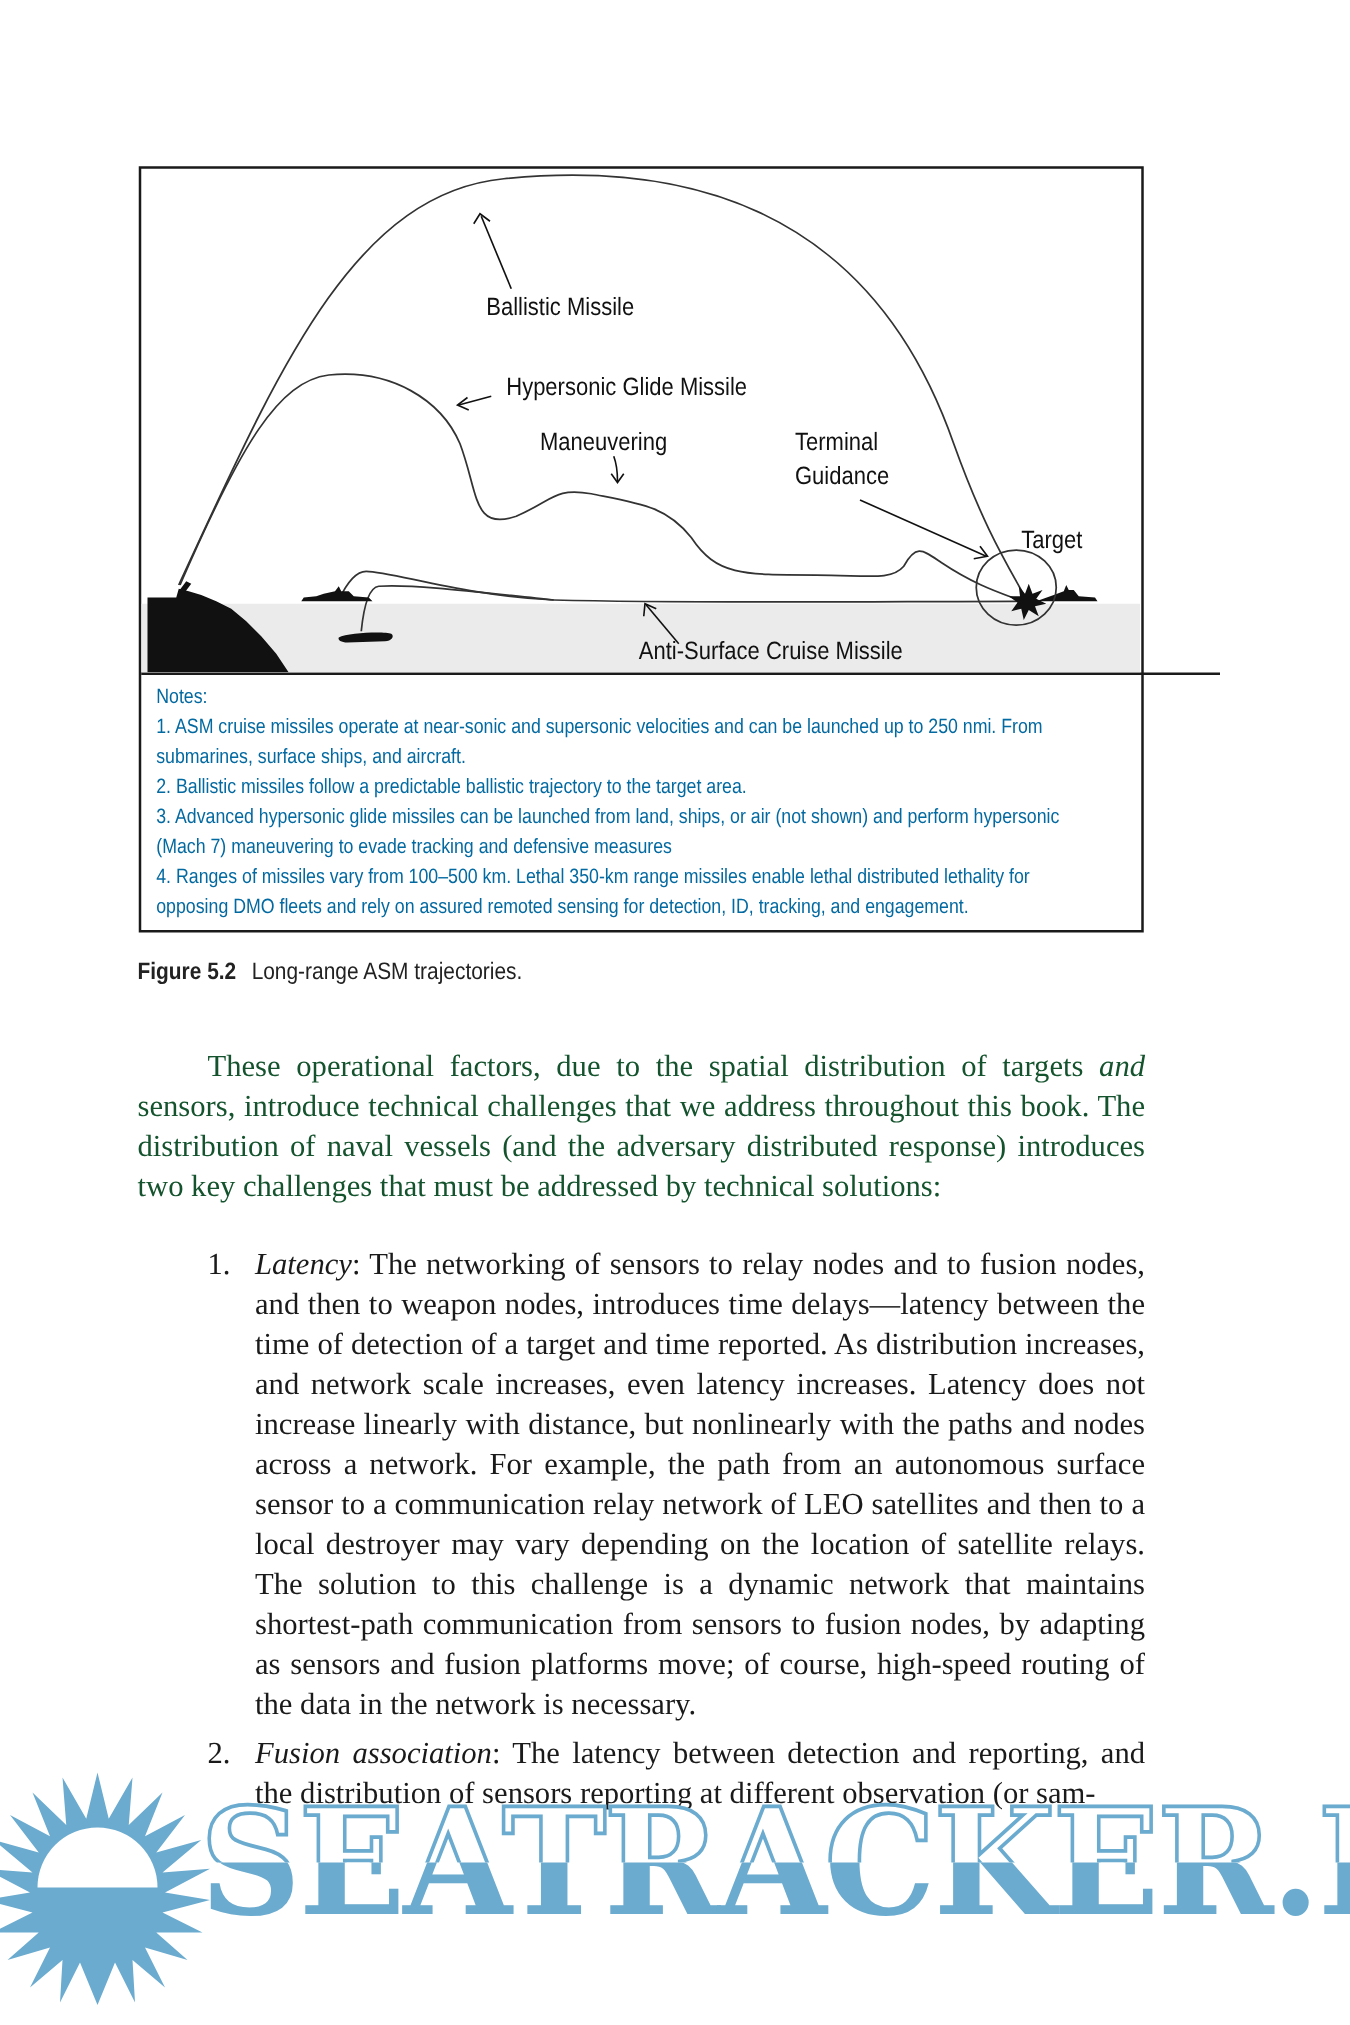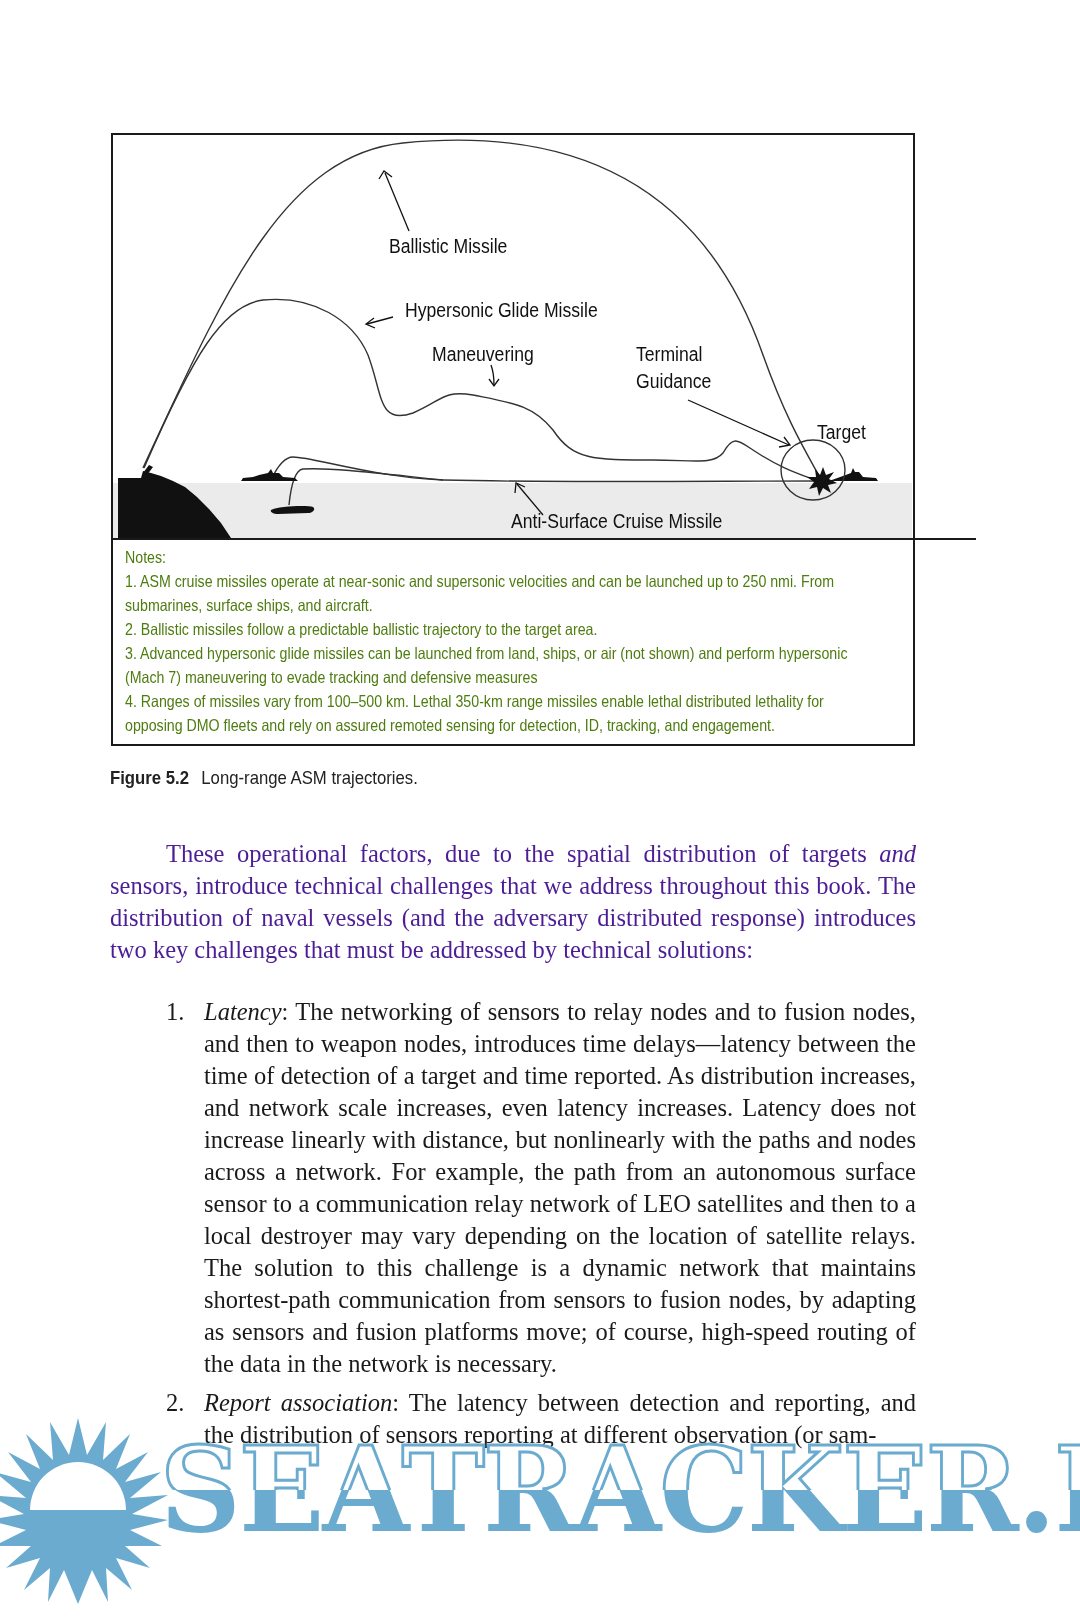--- a/index.html
+++ b/index.html
@@ -10,29 +10,29 @@
     .run-head { position: absolute; left: 112px; top: 66px; width: 805px; height: 32px; border-bottom: 1.5px solid #777; font-family: "Liberation Sans", sans-serif; font-stretch: condensed; }
     .run-head .pno { position: absolute; left: 0; top: 2px; font-size: 20px; transform: scaleX(0.86); transform-origin: left; }
     .run-head .rtitle { position: absolute; left: 146px; top: 2px; font-size: 21px; transform: scaleX(0.86); transform-origin: left; white-space: nowrap; }
 
     
     .figure { position: absolute; left: 111px; top: 133px; width: 804px; height: 613px; border: 2.5px solid #1a1a1a; box-sizing: border-box; background: #fff; }
     .fig-art { position: absolute; left: 0; top: 0; width: 863px; height: 403px; border-bottom: 2.5px solid #1a1a1a; overflow: hidden; }
     .fig-art svg { position: absolute; left: 0; top: 0; }
     .lbl { position: absolute; font-family: "Liberation Sans", sans-serif; font-size: 20px; color: #111; white-space: nowrap; transform: scaleX(0.88); transform-origin: left; line-height: 26px; }
 
-    .notes { position: absolute; left: 12px; top: 410px; width: 785px; font-family: "Liberation Sans", sans-serif; font-size: 16.5px; line-height: 24px; color: #4d7c0f; }
+    .notes { position: absolute; left: 12px; top: 410px; width: 785px; font-family: "Liberation Sans", sans-serif; font-size: 16.5px; line-height: 24px; color: #0369a1; }
     .notes .nl { white-space: nowrap; transform: scaleX(0.86); transform-origin: left; display: block; }
 
     
     .caption { position: absolute; left: 110px; top: 767px; font-family: "Liberation Sans", sans-serif; font-size: 19px; color: #222; white-space: nowrap; transform: scaleX(0.88); transform-origin: left; }
     .caption .fnum { font-weight: bold; margin-right: 14px; }
 
     
-    .body { position: absolute; left: 110px; width: 806px; font-family: "Liberation Serif", serif; font-size: 24.5px; line-height: 32px; color: #4c1d95; text-align: justify; }
+    .body { position: absolute; left: 110px; width: 806px; font-family: "Liberation Serif", serif; font-size: 24.5px; line-height: 32px; color: #14532d; text-align: justify; }
     .para1 { top: 838px; }
     .para1 .indent { display: inline-block; width: 56px; }
     .list { position: absolute; left: 166px; width: 750px; font-family: "Liberation Serif", serif; font-size: 24.5px; line-height: 32px; color: #1a1a1a; }
     .li { position: relative; padding-left: 38px; text-align: justify; }
     .li .num { position: absolute; left: 0; top: 0; }
     .li1 { top: 996px; }
     .li2 { top: 1387px; }
     em { font-style: italic; }
 
     
@@ -118,21 +118,21 @@
   <div class="list li1">
     <div class="li">
       <span class="num">1.</span>
       <em>Latency</em><span>: The networking of sensors to relay nodes and to fusion nodes, and then to weapon nodes, introduces time delays—latency between the time of detection of a target and time reported. As distribution increases, and network scale increases, even latency increases. Latency does not increase linearly with distance, but nonlinearly with the paths and nodes across a network. For example, the path from an autonomous surface sensor to a communication relay network of LEO satellites and then to a local destroyer may vary depending on the location of satellite relays. The solution to this challenge is a dynamic network that maintains shortest-path communication from sensors to fusion nodes, by adapting as sensors and fusion platforms move; of course, high-speed routing of the data in the network is necessary.</span>
     </div>
   </div>
 
   <div class="list li2">
     <div class="li">
       <span class="num">2.</span>
-      <em>Report association</em><span>: The latency between detection and reporting, and the distribution of sensors reporting at different observation (or sam-</span>
+      <em>Fusion association</em><span>: The latency between detection and reporting, and the distribution of sensors reporting at different observation (or sam-</span>
     </div>
   </div>
 
   <svg class="wm" width="1080" height="210" viewBox="0 0 1080 210">
     <g transform="translate(78,100)" fill="#6aabcf">
       <polygon points="0,-92 9,-55 28,-88 25,-50 52,-76 38,-41 70,-58 47,-28 83,-38 52,-12 90,-15 54,4 90,10 52,20 84,36 47,36 72,58 38,48 54,80 28,58 30,92 14,60 0,94 -14,60 -30,92 -28,58 -54,80 -38,48 -72,58 -47,36 -84,36 -52,20 -90,10 -54,4 -90,-15 -52,-12 -83,-38 -47,-28 -70,-58 -38,-41 -52,-76 -25,-50 -28,-88 -9,-55"></polygon>
       <path d="M-48,0 A48,48 0 0 1 48,0 Z" fill="#ffffff"></path>
     </g>
   </svg>
   <div class="wm-text">

